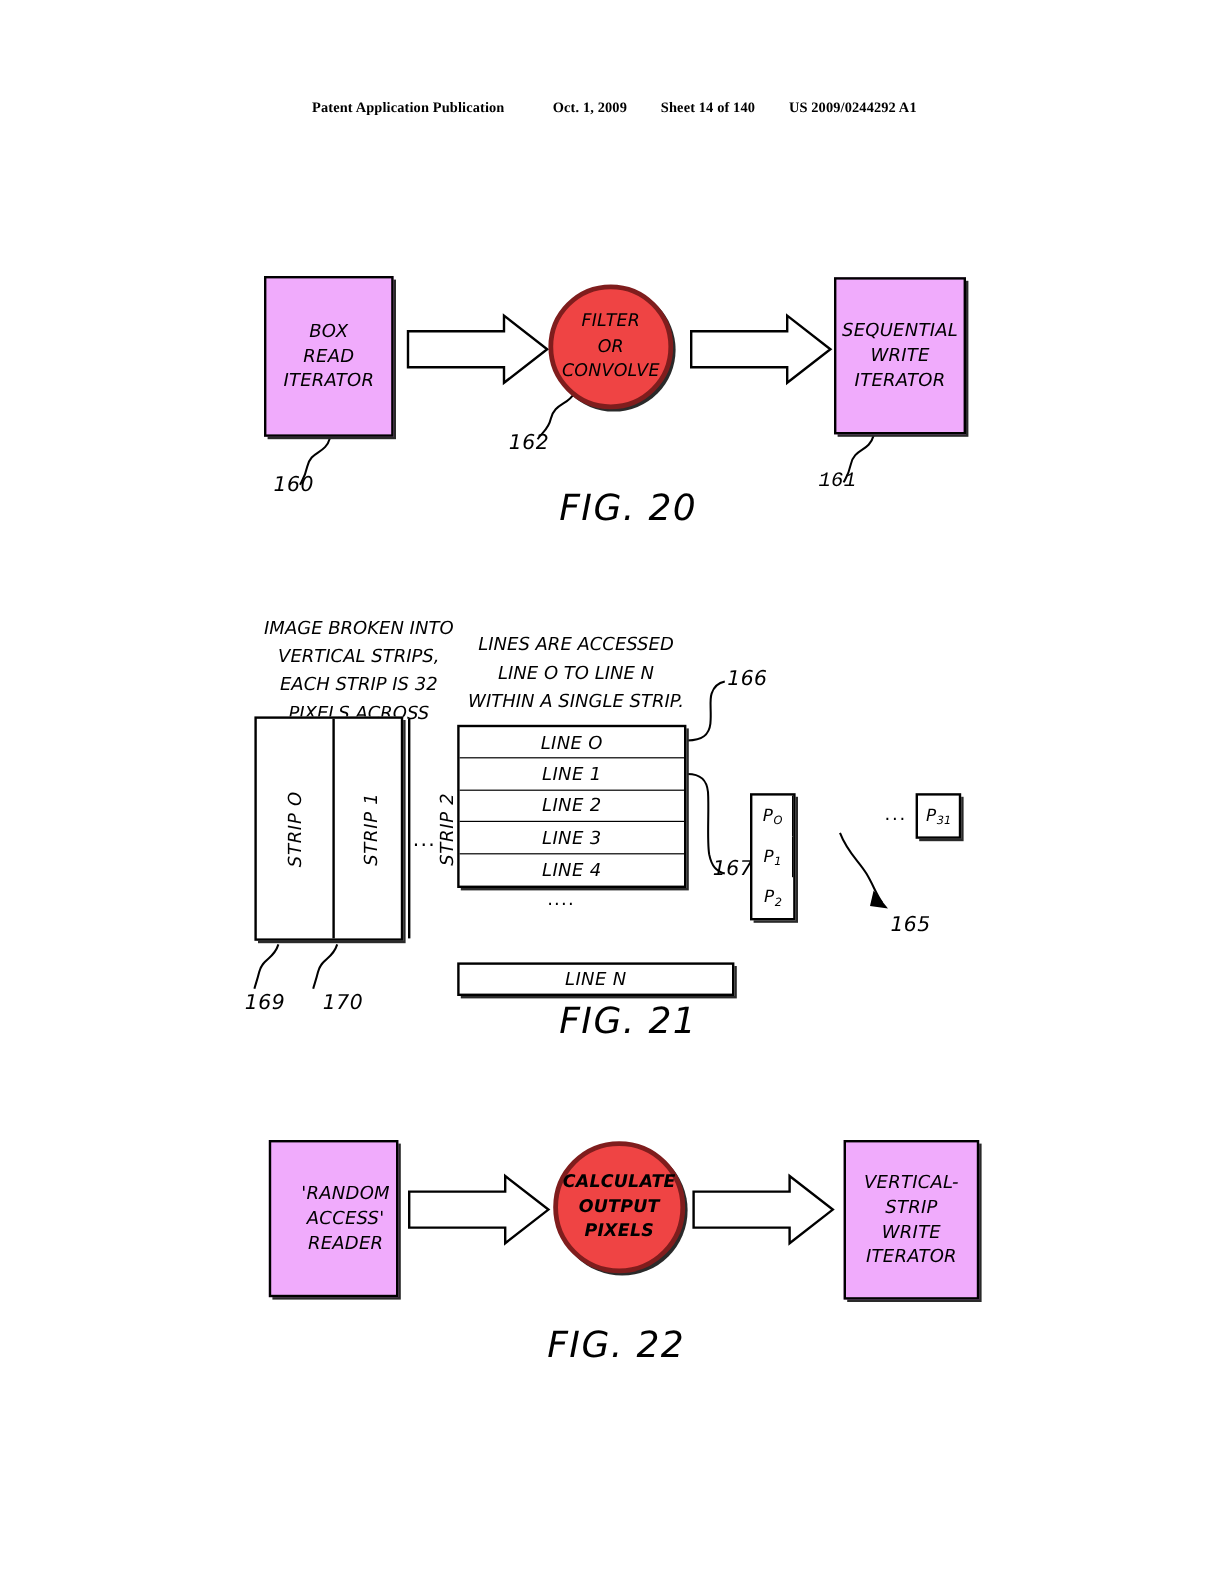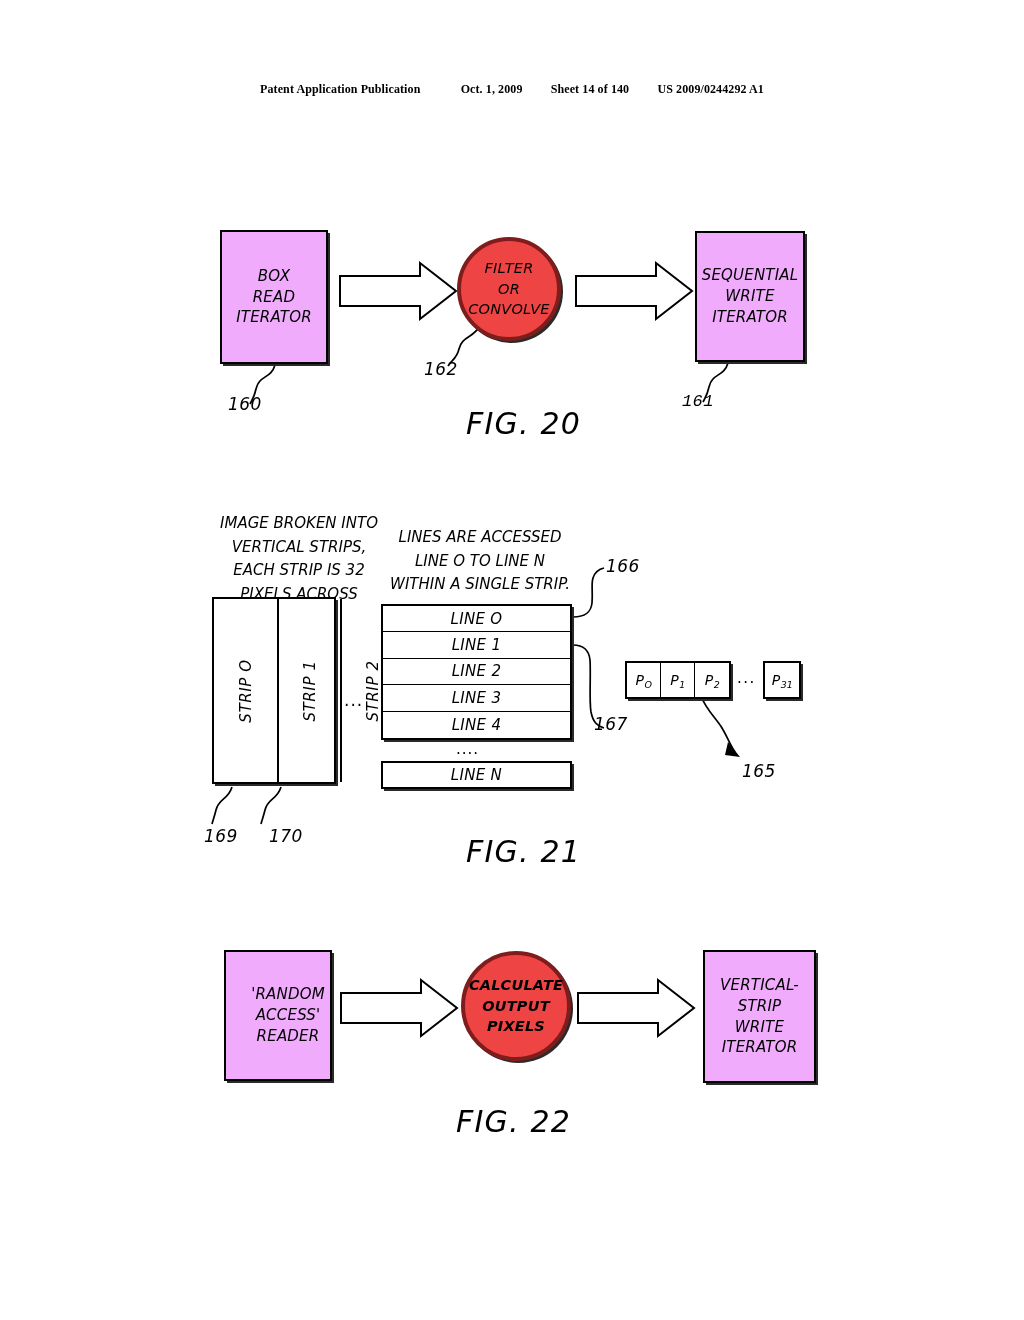--- a/index.html
+++ b/index.html
@@ -171,21 +171,21 @@
   .dots-mid {
     position: absolute;
     font-family: "DejaVu Sans", sans-serif;
     font-size: 15px;
     letter-spacing: 1px;
   }
 
   .pix-group {
     position: absolute;
     display: flex;
-    flex-direction: row;
+    flex-direction: column;
     border: 2px solid #000;
     background: #fff;
     box-shadow: 2.5px 2.5px 0 -0.5px #2a2a2a;
     box-sizing: border-box;
   }
   .pix-cell {
     width: 34px;
     height: 34px;
     border-right: 1.6px solid #000;
     display: flex;
@@ -338,21 +338,21 @@
     <div class="line-row">
       <span>LINE 3</span>
     </div>
     <div class="line-row">
       <span>LINE 4</span>
     </div>
   </div>
 
   <div class="dots-mid" style="left:456px; top:740px;">....</div>
 
-  <div class="line-single" style="left:381px; top:761px; width:191px; height:28px;justify-content:center;">
+  <div class="line-single" style="left:381px; top:802px; width:231px; height:28px;justify-content:center;">
     <span>LINE N</span>
   </div>
 
   <div class="ref-num" style="left:606px; top:556px;">166</div>
   <div class="ref-num" style="left:594px; top:714px;">167</div>
 
   <div class="pix-group" style="left:625px; top:661px;">
     <div class="pix-cell">
       <span class="pix-label"><span>P</span><sub>O</sub></span>
     </div>

